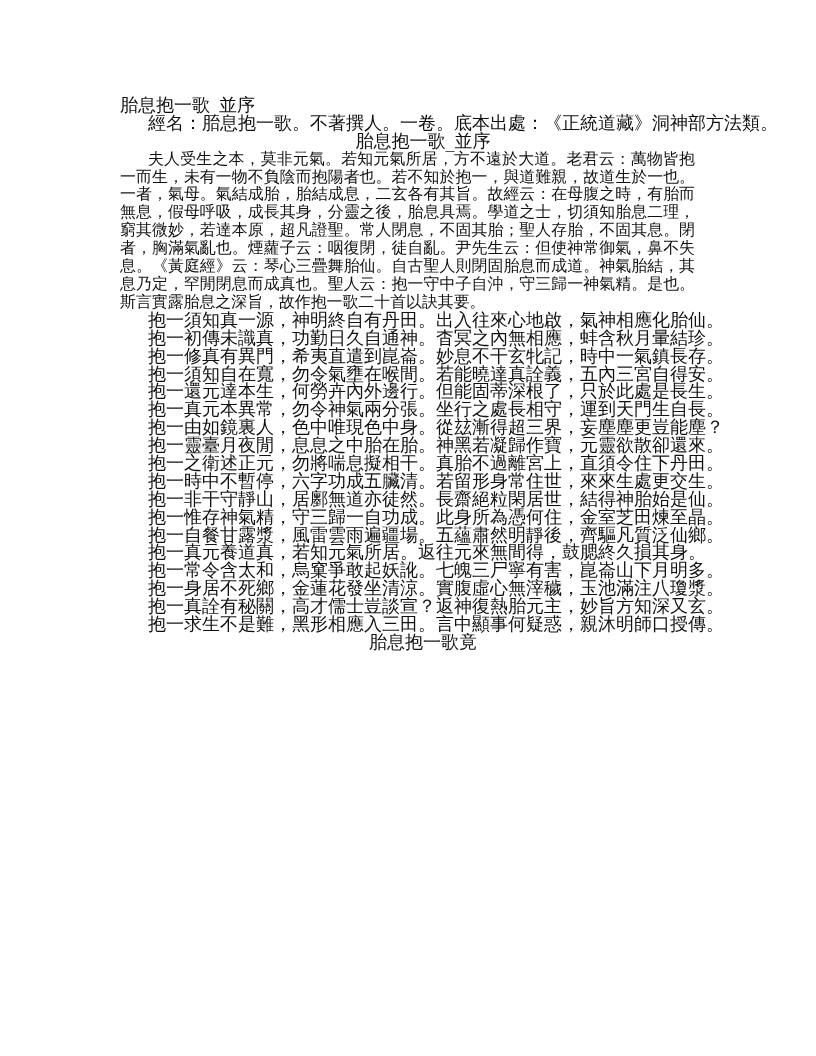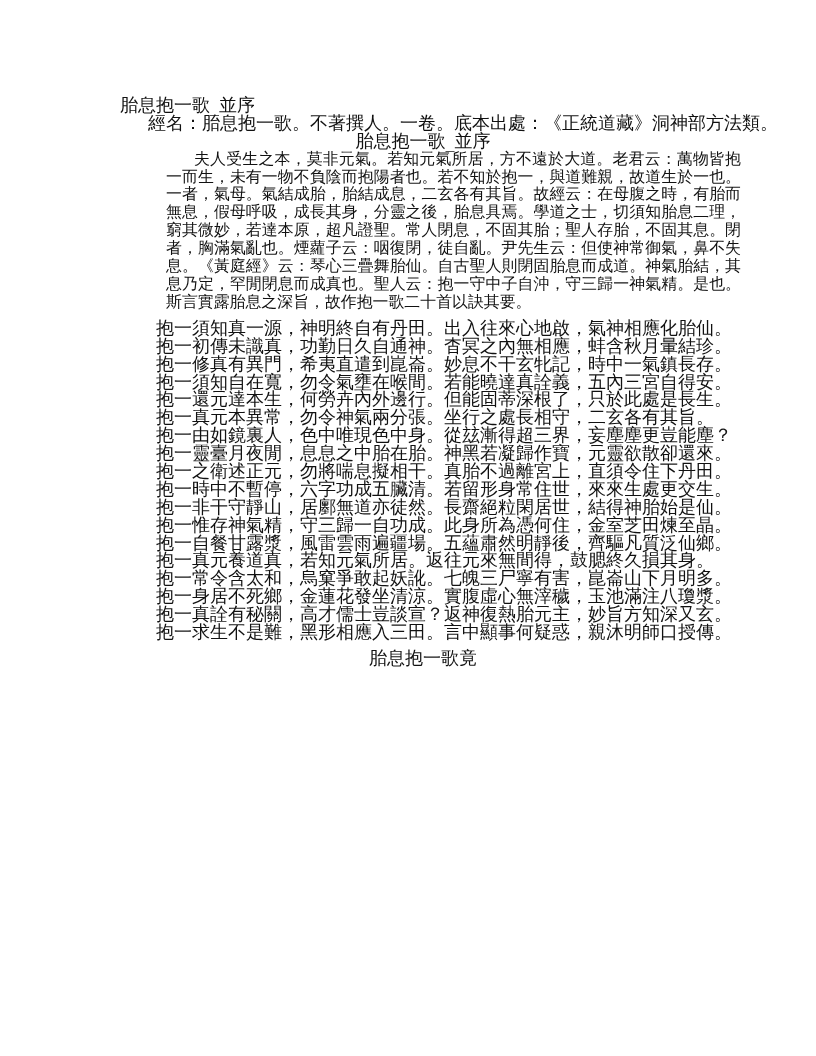--- a/index.html
+++ b/index.html
@@ -33,43 +33,42 @@
       text-align: center;
     }
     .para {
       font-size: 15.9px;
       line-height: 17.9px;
       text-indent: 28px;
       text-align: justify;
       text-align-last: left;
       word-break: break-all;
       width: 575px;
-      margin-left: 46px;
     }
     .poem-list {
-      margin: 8px;
+      margin: 0;
       padding: 0;
       list-style: none;
     }
   </style>
 </head>
 <body>
 
 <div class="page">
   <div class="line">胎息抱一歌_並序</div>
   <div class="line indent">經名：胎息抱一歌。不著撰人。一卷。底本出處：《正統道藏》洞神部方法類。</div>
   <div class="line indent">胎息抱一歌_並序</div>
   <div class="para">夫人受生之本，莫非元氣。若知元氣所居，方不遠於大道。老君云：萬物皆抱一而生，未有一物不負陰而抱陽者也。若不知於抱一，與道難親，故道生於一也。一者，氣母。氣結成胎，胎結成息，二玄各有其旨。故經云：在母腹之時，有胎而無息，假母呼吸，成長其身，分靈之後，胎息具焉。學道之士，切須知胎息二理，窮其微妙，若達本原，超凡證聖。常人閉息，不固其胎；聖人存胎，不固其息。閉者，胸滿氣亂也。煙蘿子云：咽復閉，徒自亂。尹先生云：但使神常御氣，鼻不失息。《黃庭經》云：琴心三疊舞胎仙。自古聖人則閉固胎息而成道。神氣胎結，其息乃定，罕閒閉息而成真也。聖人云：抱一守中子自沖，守三歸一神氣精。是也。斯言實露胎息之深旨，故作抱一歌二十首以訣其要。</div>
   <ul class="poem-list">
     <li class="line indent">抱一須知真一源，神明終自有丹田。出入往來心地啟，氣神相應化胎仙。</li>
     <li class="line indent">抱一初傳未識真，功勤日久自通神。杳冥之內無相應，蚌含秋月暈結珍。</li>
     <li class="line indent">抱一修真有異門，希夷直遣到崑崙。妙息不干玄牝記，時中一氣鎮長存。</li>
     <li class="line indent">抱一須知自在寬，勿令氣壅在喉間。若能曉達真詮義，五內三宮自得安。</li>
     <li class="line indent">抱一還元達本生，何勞卉內外邊行。但能固蒂深根了，只於此處是長生。</li>
-    <li class="line indent">抱一真元本異常，勿令神氣兩分張。坐行之處長相守，二玄各有其旨。</li>
+    <li class="line indent">抱一真元本異常，勿令神氣兩分張。坐行之處長相守，運到天門生自長。</li>
     <li class="line indent">抱一由如鏡裏人，色中唯現色中身。從玆漸得超三界，妄塵塵更豈能塵？</li>
     <li class="line indent">抱一靈臺月夜閒，息息之中胎在胎。神黑若凝歸作寶，元靈欲散卻還來。</li>
     <li class="line indent">抱一之衛述正元，勿將喘息擬相干。真胎不過離宮上，直須令住下丹田。</li>
     <li class="line indent">抱一時中不暫停，六字功成五臟清。若留形身常住世，來來生處更交生。</li>
     <li class="line indent">抱一非干守靜山，居鄽無道亦徒然。長齋絕粒閑居世，結得神胎始是仙。</li>
     <li class="line indent">抱一惟存神氣精，守三歸一自功成。此身所為憑何住，金室芝田煉至晶。</li>
     <li class="line indent">抱一自餐甘露漿，風雷雲雨遍疆場。五蘊肅然明靜後，齊驅凡質泛仙鄉。</li>
     <li class="line indent">抱一真元養道真，若知元氣所居。返往元來無間得，鼓腮終久損其身。</li>
     <li class="line indent">抱一常令含太和，烏窠爭敢起妖訛。七魄三尸寧有害，崑崙山下月明多。</li>
     <li class="line indent">抱一身居不死鄉，金蓮花發坐清涼。實腹虛心無滓穢，玉池滿注八瓊漿。</li>

